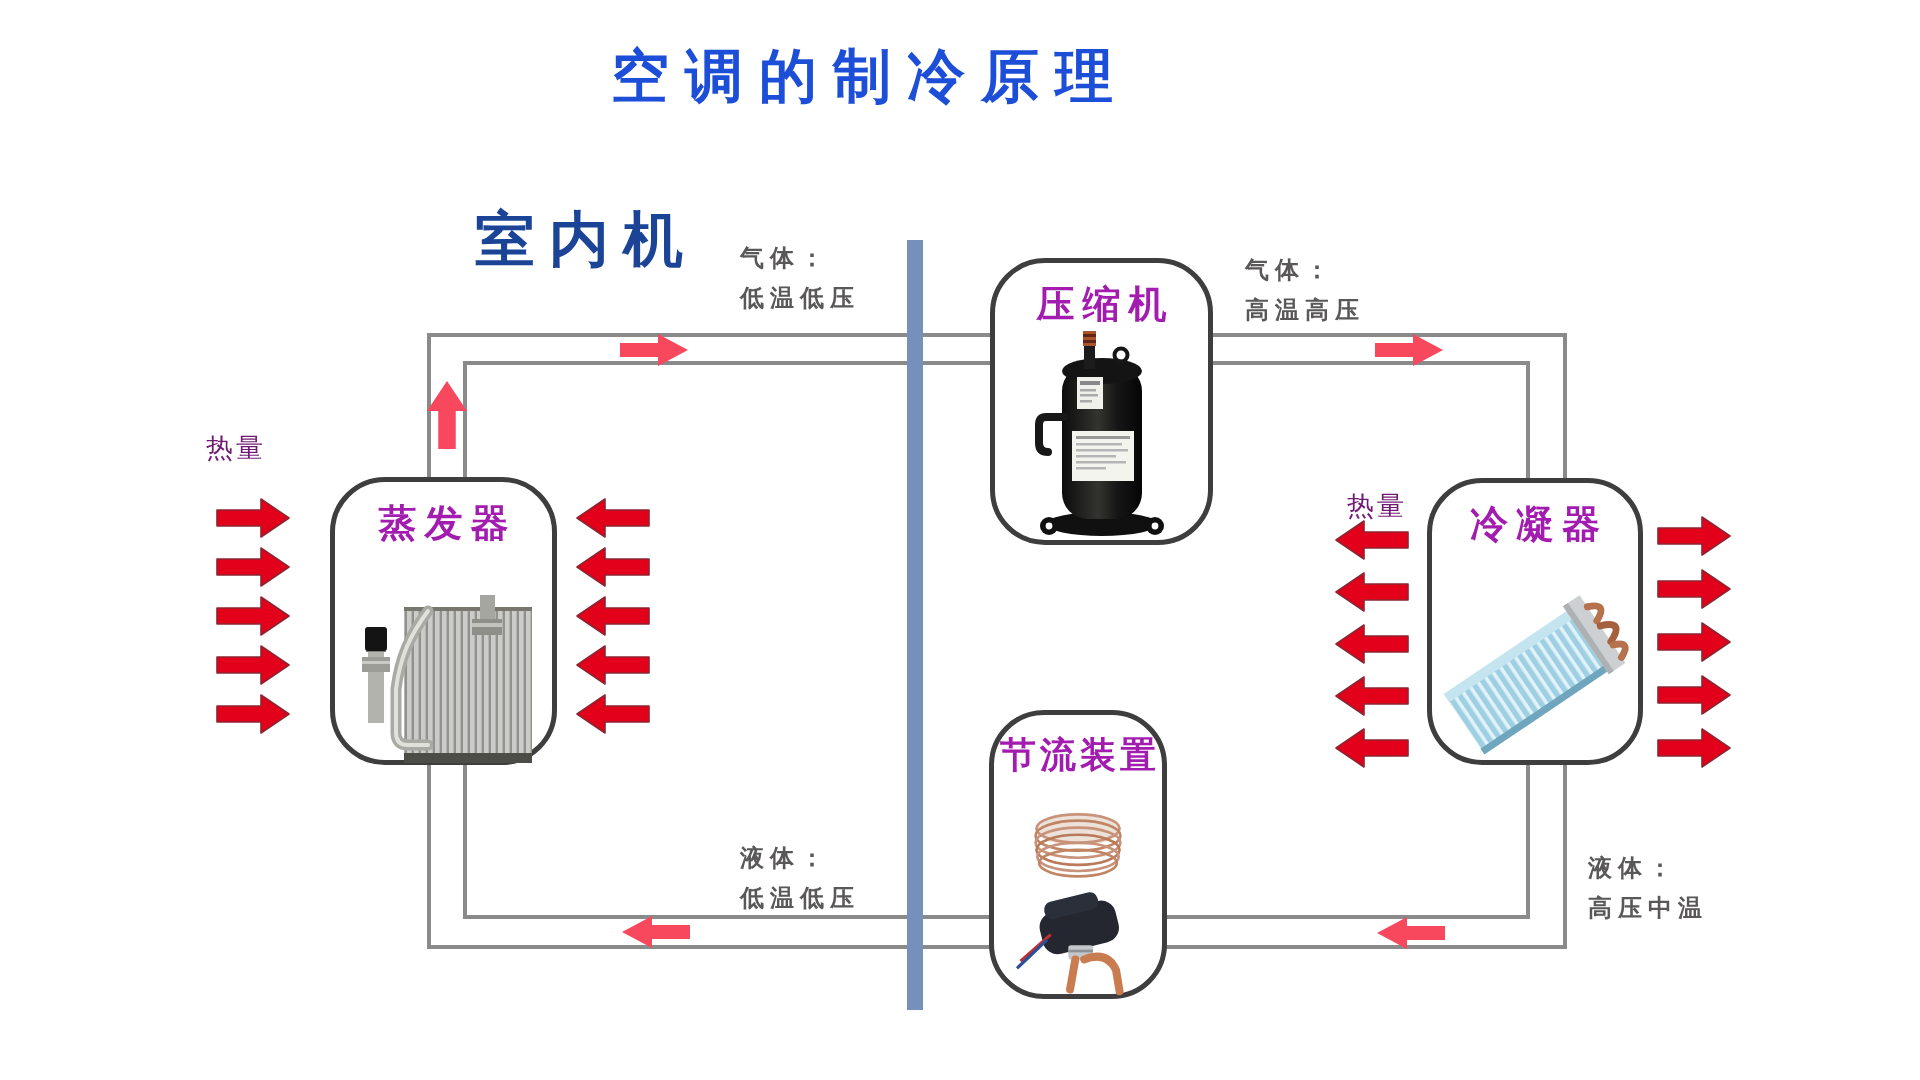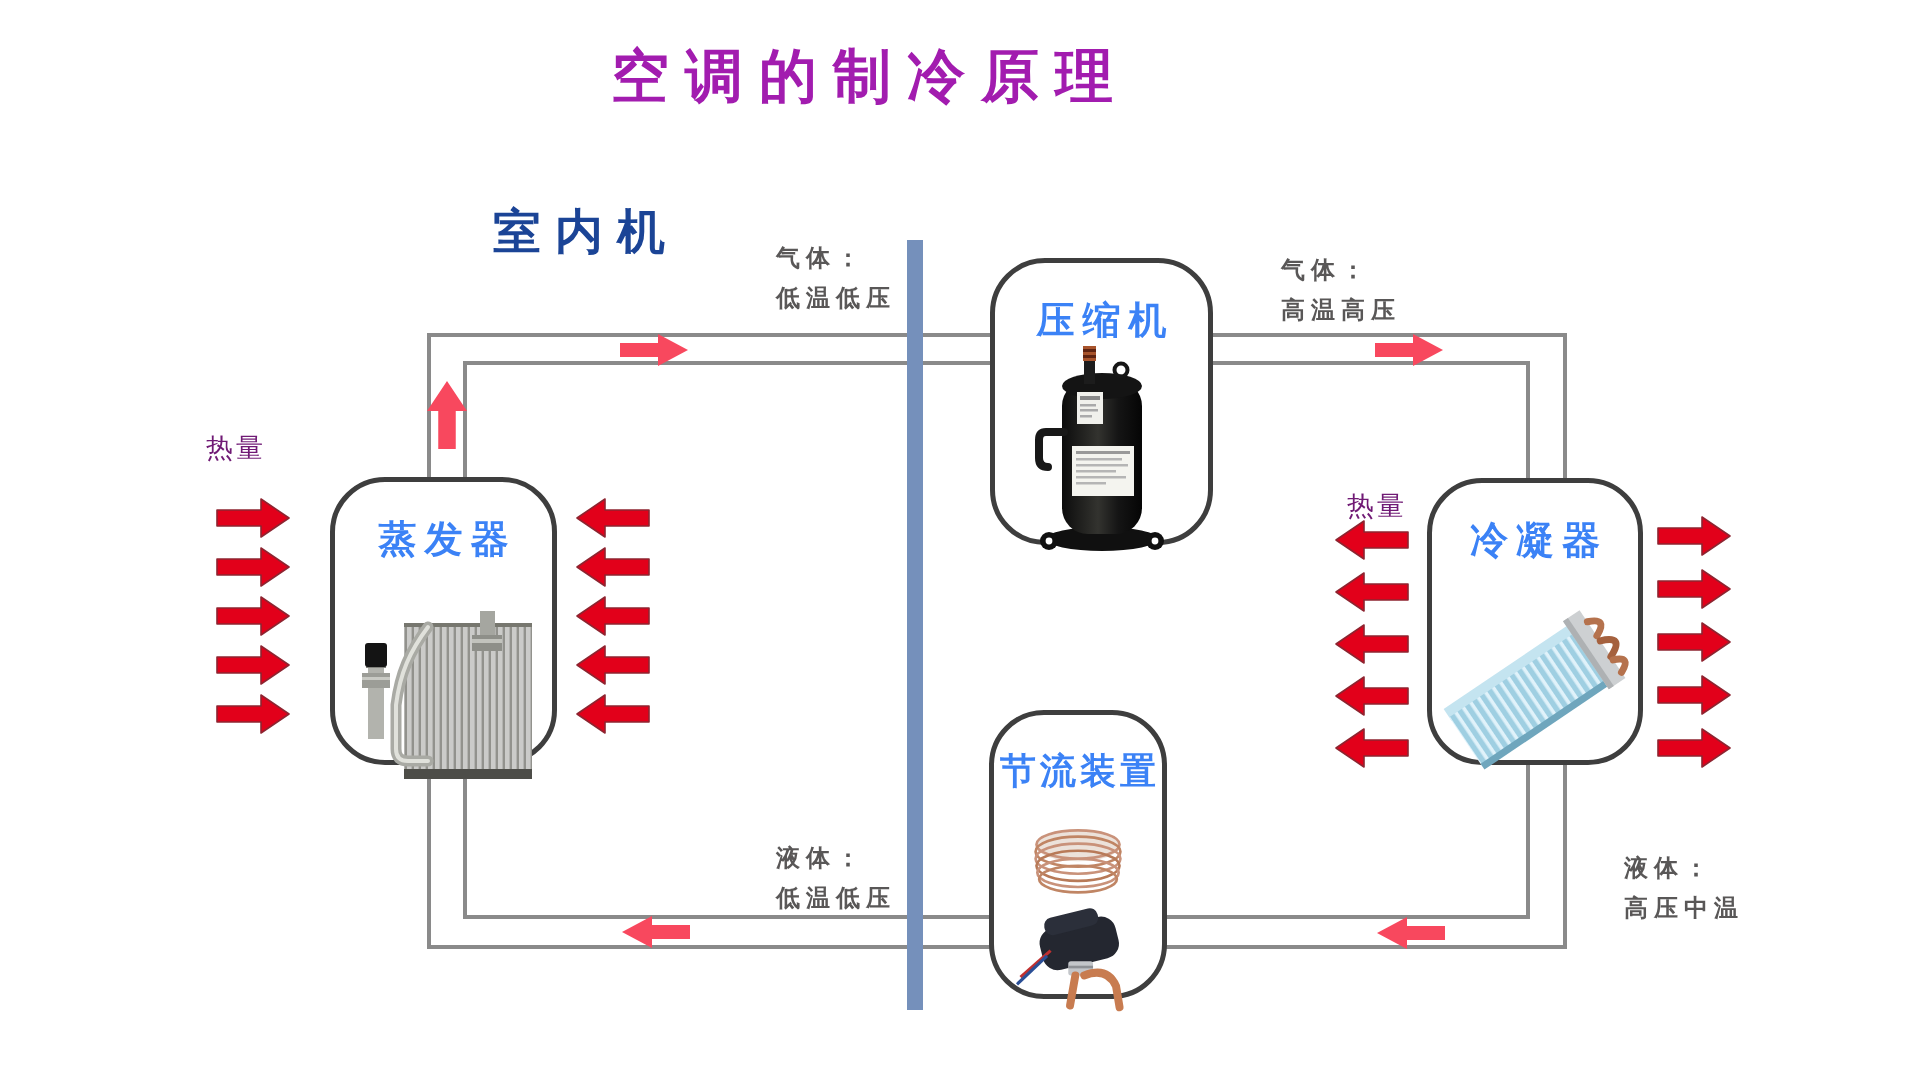--- a/index.html
+++ b/index.html
@@ -7,33 +7,33 @@
     position:relative;width:1920px;height:1080px;background:#ffffff;overflow:hidden;
     font-family:"Liberation Sans","DejaVu Sans",sans-serif;
   }
   svg.overlay{position:absolute;left:0;top:0;z-index:1;}
   .divider{
     position:absolute;left:907px;top:240px;width:16px;height:770px;
     background:#7590bb;z-index:2;
   }
   .title{
     position:absolute;left:870px;top:38px;transform:translateX(-50%);
-    font-size:58px;font-weight:bold;color:#a21caf;letter-spacing:16px;
+    font-size:58px;font-weight:bold;color:#1d4ed8;letter-spacing:16px;
     white-space:nowrap;z-index:4;
   }
   .zone-label{
     position:absolute;transform:translateX(-50%);
-    font-size:48px;font-weight:bold;color:#1b4496;letter-spacing:14px;
+    font-size:60px;font-weight:bold;color:#1b4496;letter-spacing:14px;
     white-space:nowrap;z-index:4;
   }
   .zone-indoor{left:586px;top:200px;}
   .zone-outdoor{left:1350px;top:178px;}
   .state-label{
     position:absolute;color:#595757;font-size:24px;font-weight:bold;
-    letter-spacing:6px;line-height:40px;white-space:nowrap;z-index:4;margin-left:36px;
+    letter-spacing:6px;line-height:40px;white-space:nowrap;z-index:4;
   }
   .state-gas-low{left:740px;top:238px;}
   .state-gas-high{left:1245px;top:250px;}
   .state-liquid-low{left:740px;top:838px;}
   .state-liquid-high{left:1588px;top:848px;}
   .heat-label{
     position:absolute;color:#701a75;font-size:27px;font-weight:normal;
     letter-spacing:3px;white-space:nowrap;z-index:4;
   }
   .heat-left{left:206px;top:430px;}
@@ -41,21 +41,21 @@
   .comp-box{
     position:absolute;background:#ffffff;border:5px solid #3e3e3e;
     border-radius:55px;z-index:3;display:flex;flex-direction:column;
     align-items:center;box-sizing:border-box;
   }
   .box-compressor{left:990px;top:258px;width:223px;height:287px;}
   .box-evaporator{left:330px;top:477px;width:227px;height:288px;gap:44px;}
   .box-condenser{left:1427px;top:478px;width:216px;height:287px;gap:19px;}
   .box-throttle{left:989px;top:710px;width:178px;height:289px;}
   .comp-label{
-    margin-top:32px;font-size:38px;font-weight:bold;color:#3b82f6;
+    margin-top:16px;font-size:38px;font-weight:bold;color:#a21caf;
     letter-spacing:8px;white-space:nowrap;text-indent:8px;
   }
   .box-throttle .comp-label{font-size:36px;letter-spacing:4px;text-indent:4px;}
   .comp-art{flex:1;display:flex;align-items:center;justify-content:center;width:100%;}
 </style>
 </head>
 <body>
 
 <div class="canvas">
 

